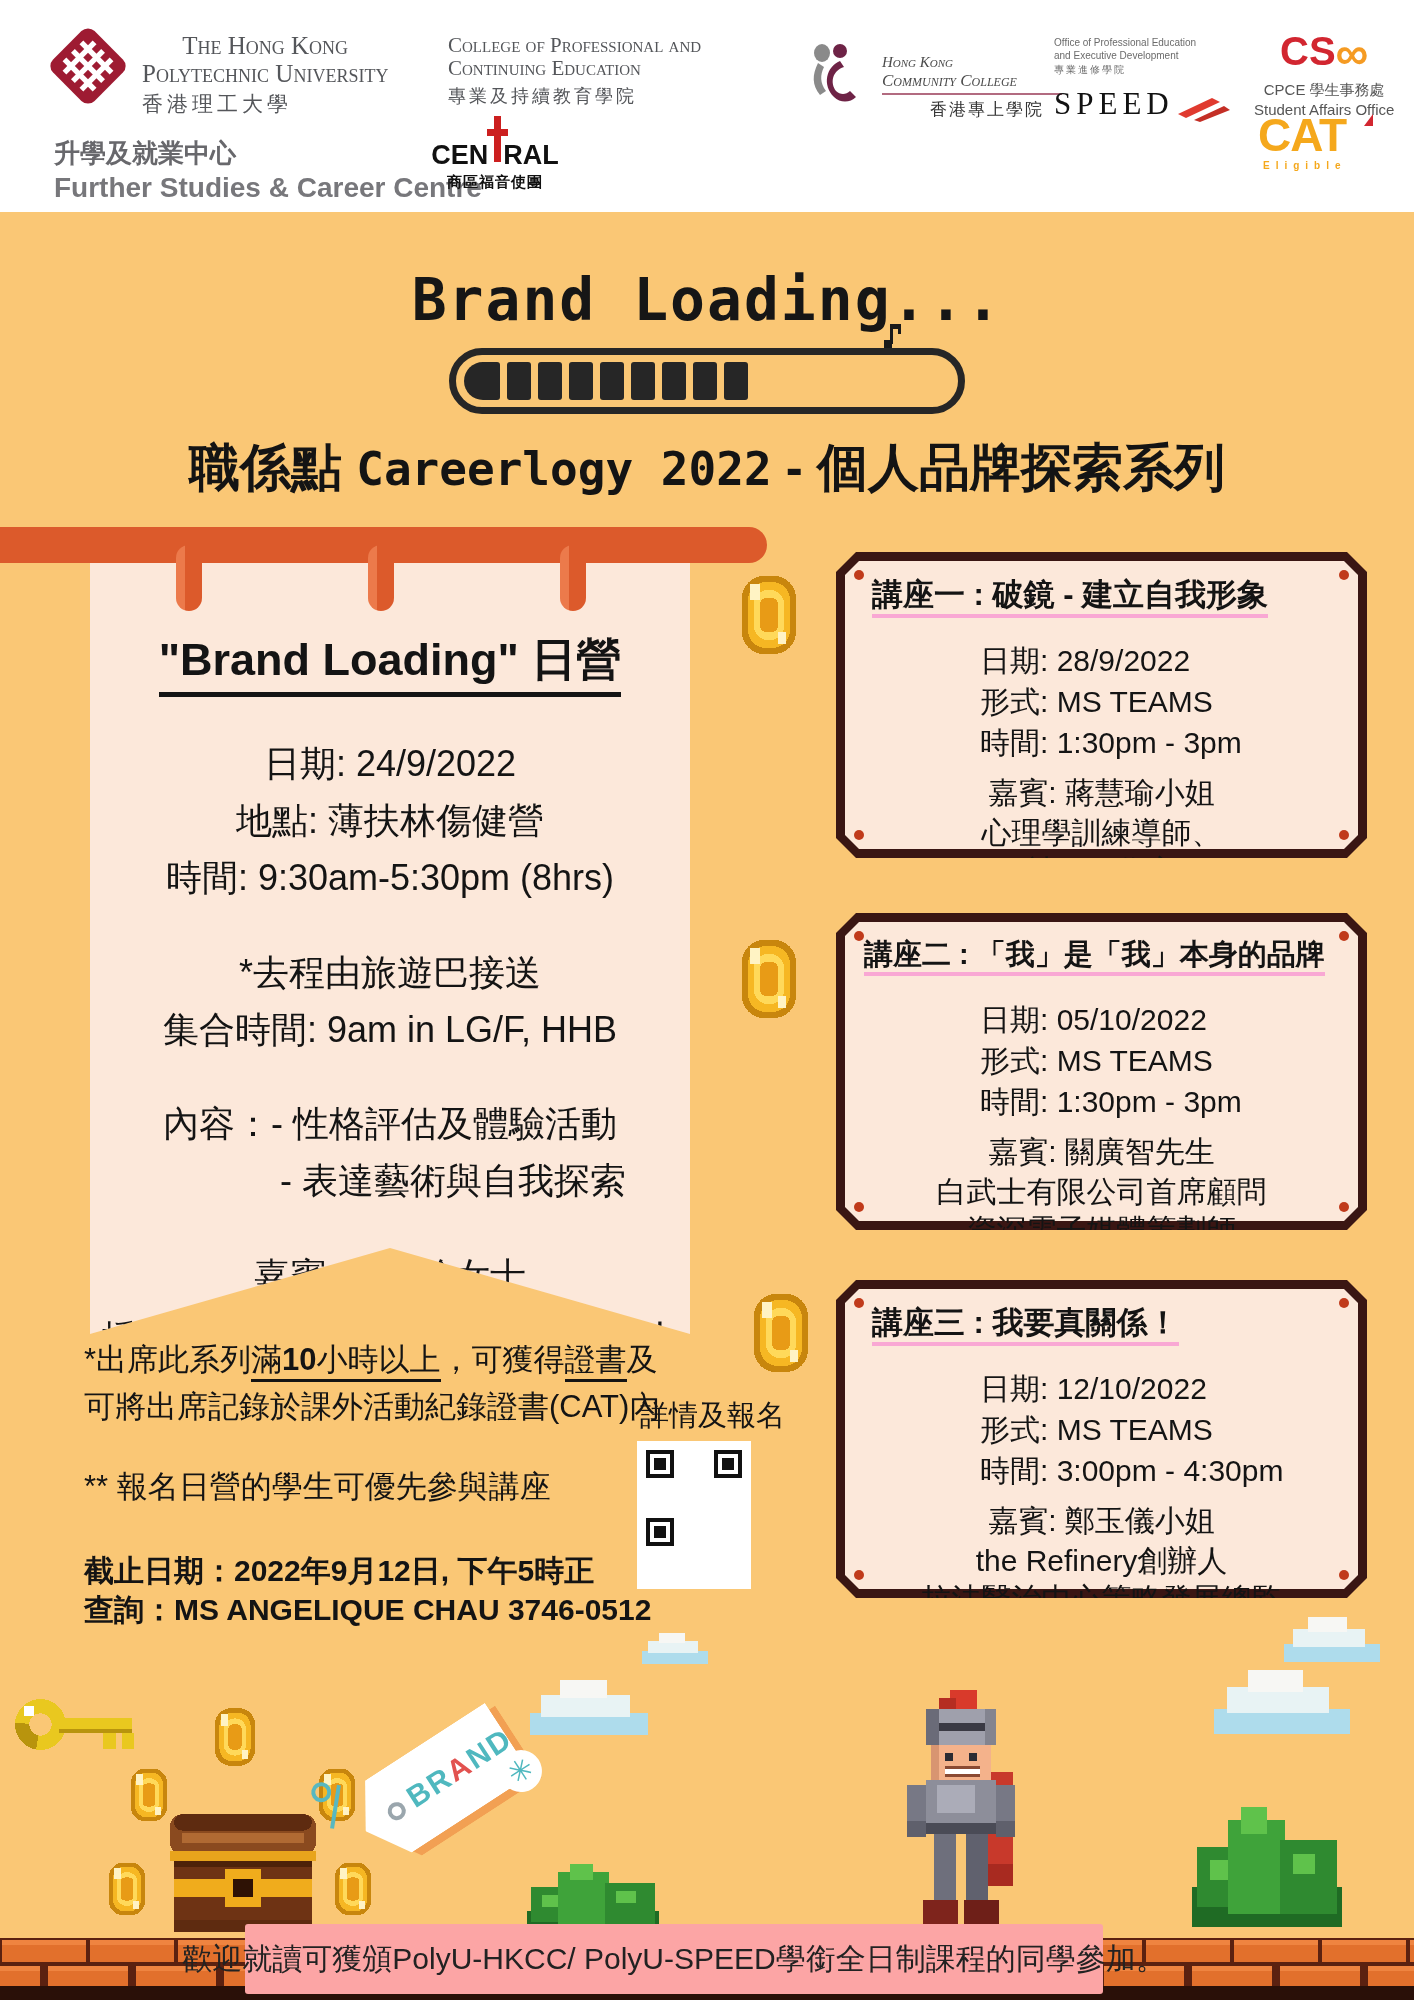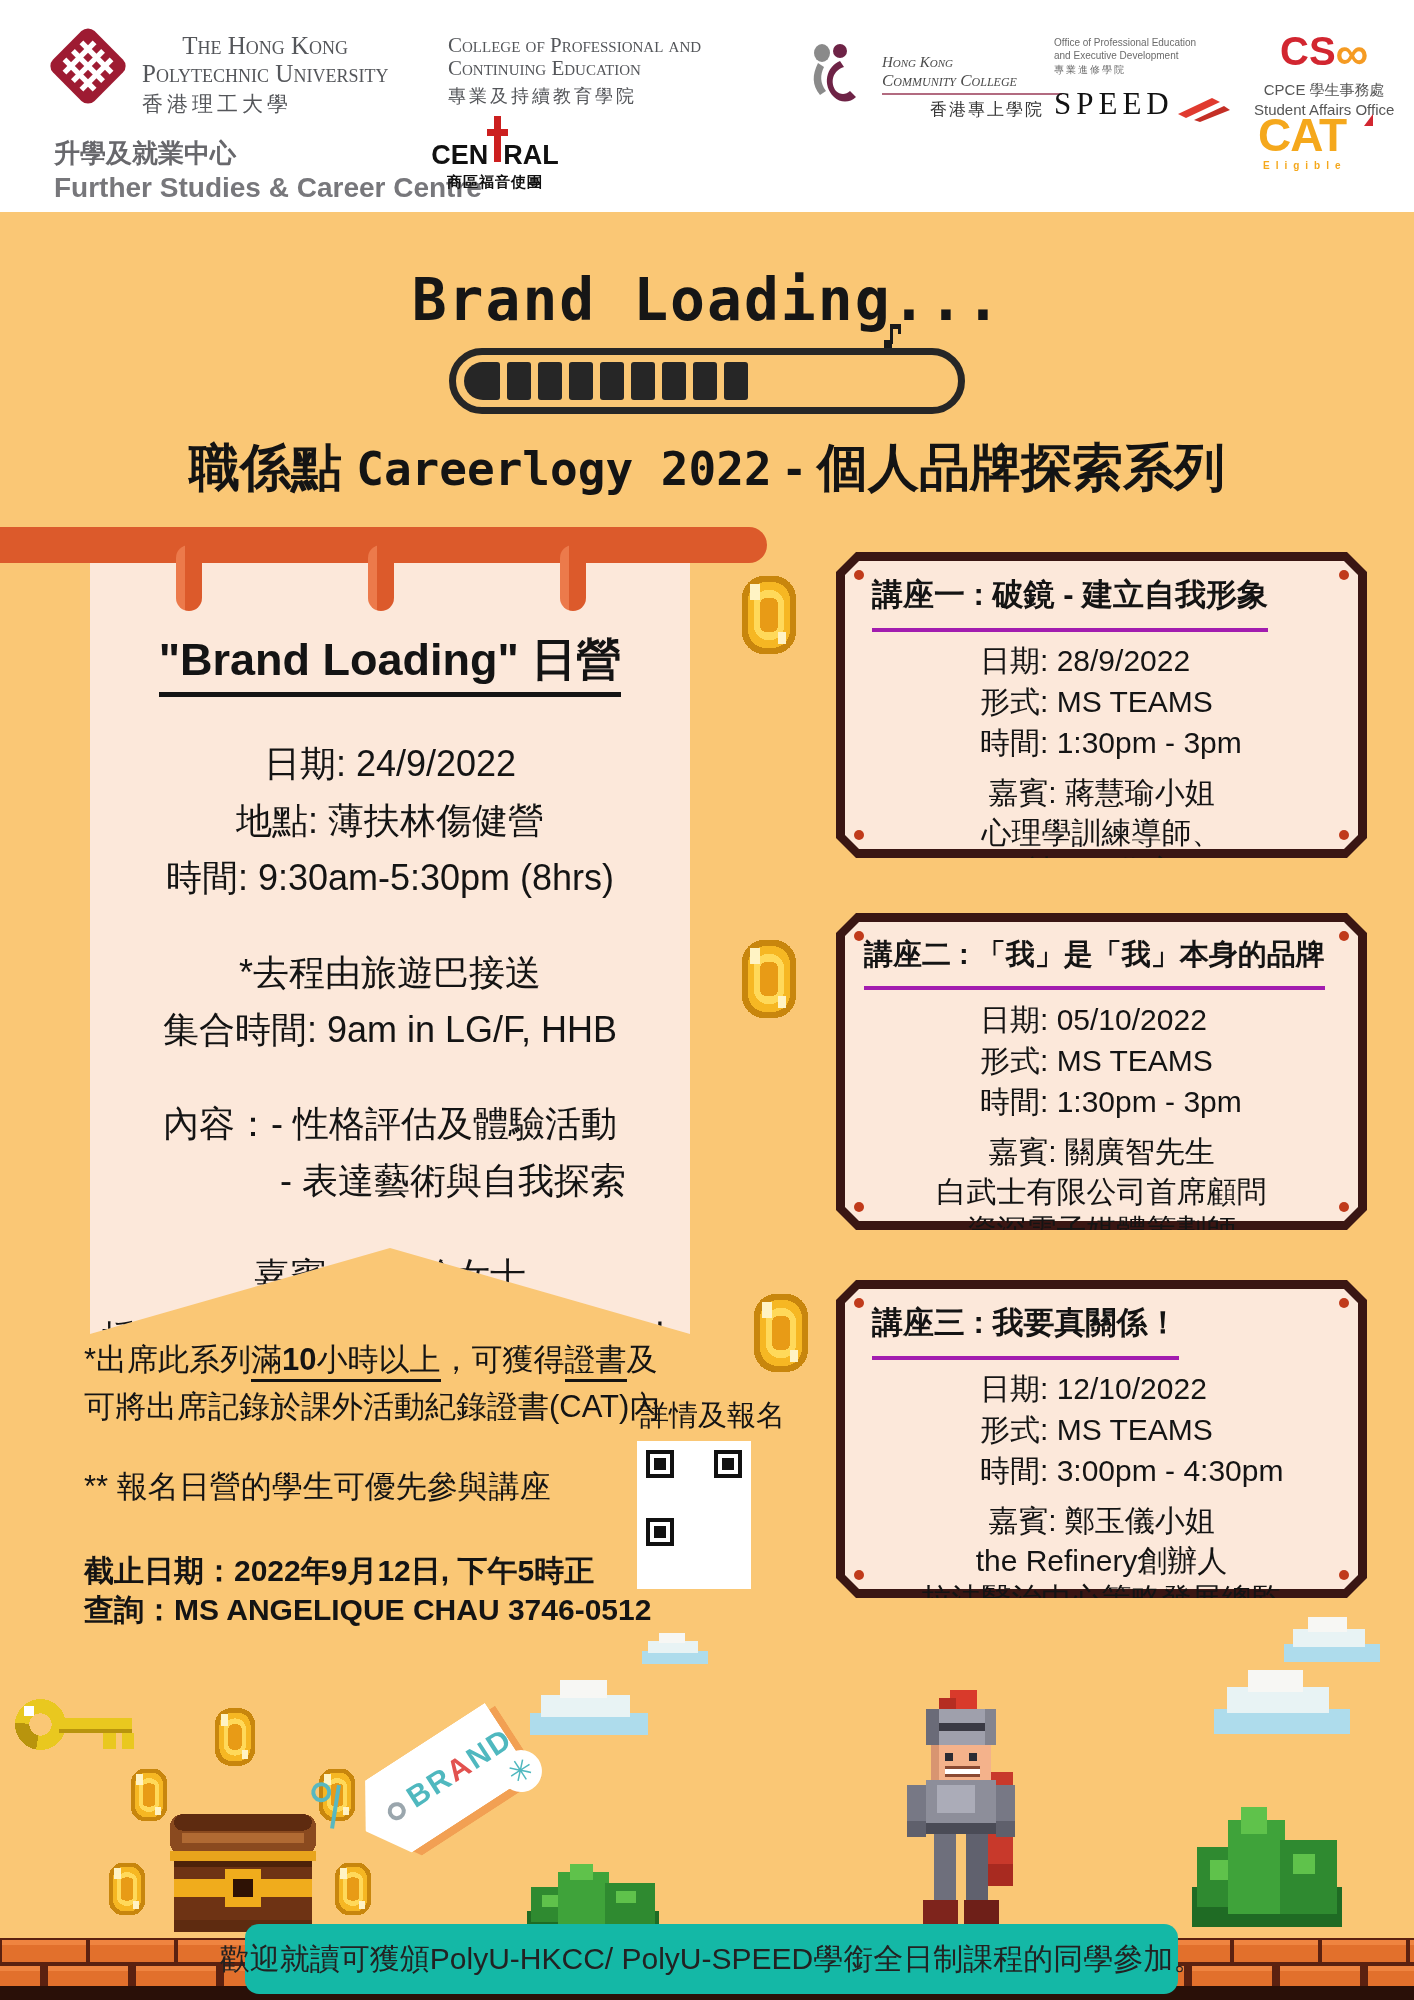--- a/index.html
+++ b/index.html
@@ -66,40 +66,40 @@
 
   
   .lecture-box{position:absolute;left:836px;width:531px;background:#3A1613;z-index:2;
       clip-path:polygon(20px 0,calc(100% - 20px) 0,100% 20px,100% calc(100% - 20px),calc(100% - 20px) 100%,20px 100%,0 calc(100% - 20px),0 20px);}
   .lecture-inner{position:absolute;inset:9px;background:#FCE8DA;
       clip-path:polygon(14px 0,calc(100% - 14px) 0,100% 14px,100% calc(100% - 14px),calc(100% - 14px) 100%,14px 100%,0 calc(100% - 14px),0 14px);}
   .dot{position:absolute;width:10px;height:10px;border-radius:50%;background:#C03A1A;}
   .dtl{left:18px;top:18px;} .dtr{right:18px;top:18px;} .dbl{left:18px;bottom:18px;} .dbr{right:18px;bottom:18px;}
   .lecture-content{position:absolute;left:26px;right:26px;top:22px;}
   .lec-title{font-size:31px;font-weight:800;margin-left:10px;white-space:nowrap;}
-  .lec-title .u{border-bottom:4px solid #a21caf;padding-bottom:16px;}
+  .lec-title .u{border-bottom:4px solid #f9a8d4;padding-bottom:2px;}
   .lec-info{margin:24px 0 0 118px;font-size:30px;line-height:1.37;font-weight:500;}
   .lec-guest{margin-top:10px;text-align:center;font-size:30px;font-weight:500;}
   .lec-desc{text-align:center;font-size:30px;line-height:1.25;font-weight:500;}
 
   
   .notes{position:absolute;left:84px;top:1314px;width:600px;font-size:31px;line-height:1.5;margin-top:23px;}
   .un{border-bottom:3px solid #141414;padding-bottom:2px;}
   .b{font-weight:800;}
   .note-l3{margin-top:34px;}
   .note-deadline{margin-top:40px;font-size:30px;font-weight:800;line-height:1.3;}
   .note-enquiry{font-size:30px;font-weight:800;line-height:1.3;}
 
   .qr-label{position:absolute;left:640px;top:1396px;font-size:29px;font-weight:500;}
   .qr-box{position:absolute;left:637px;top:1441px;width:114px;height:148px;background:#FFFFFF;}
 
   
   .bricks-dark{position:absolute;left:0;top:1986px;width:1414px;height:14px;background:#2A1008;}
-  .footer-bar{position:absolute;left:245px;top:1924px;width:933px;height:70px;background:#14b8a6;z-index:6;
-      display:flex;align-items:center;justify-content:center;border-radius:14px;}
+  .footer-bar{position:absolute;left:245px;top:1924px;width:858px;height:70px;background:#fca5a5;z-index:6;
+      display:flex;align-items:center;justify-content:center;border-radius:3px;}
   .footer-text{font-size:30px;color:#222;font-weight:500;white-space:nowrap;}
 
   
   .brand-tag{position:absolute;left:352px;top:1742px;width:170px;height:86px;transform:rotate(-33deg);z-index:3;}
   .tag-shape{position:absolute;inset:0;clip-path:polygon(16% 0,100% 0,100% 100%,16% 100%,0 50%);}
   .tag-shadow{background:#F2A053;transform:translate(7px,8px);}
   .tag-body{background:#FFFFFF;}
   .tag-hole{position:absolute;left:28px;top:34px;width:10px;height:10px;border:4px solid #9AA6AD;border-radius:50%;background:#fff;}
   .tag-text{position:absolute;left:54px;top:24px;font-weight:800;font-size:30px;letter-spacing:2px;}
   .t-teal{color:#4FB8BF;} .t-red{color:#E2524F;}

